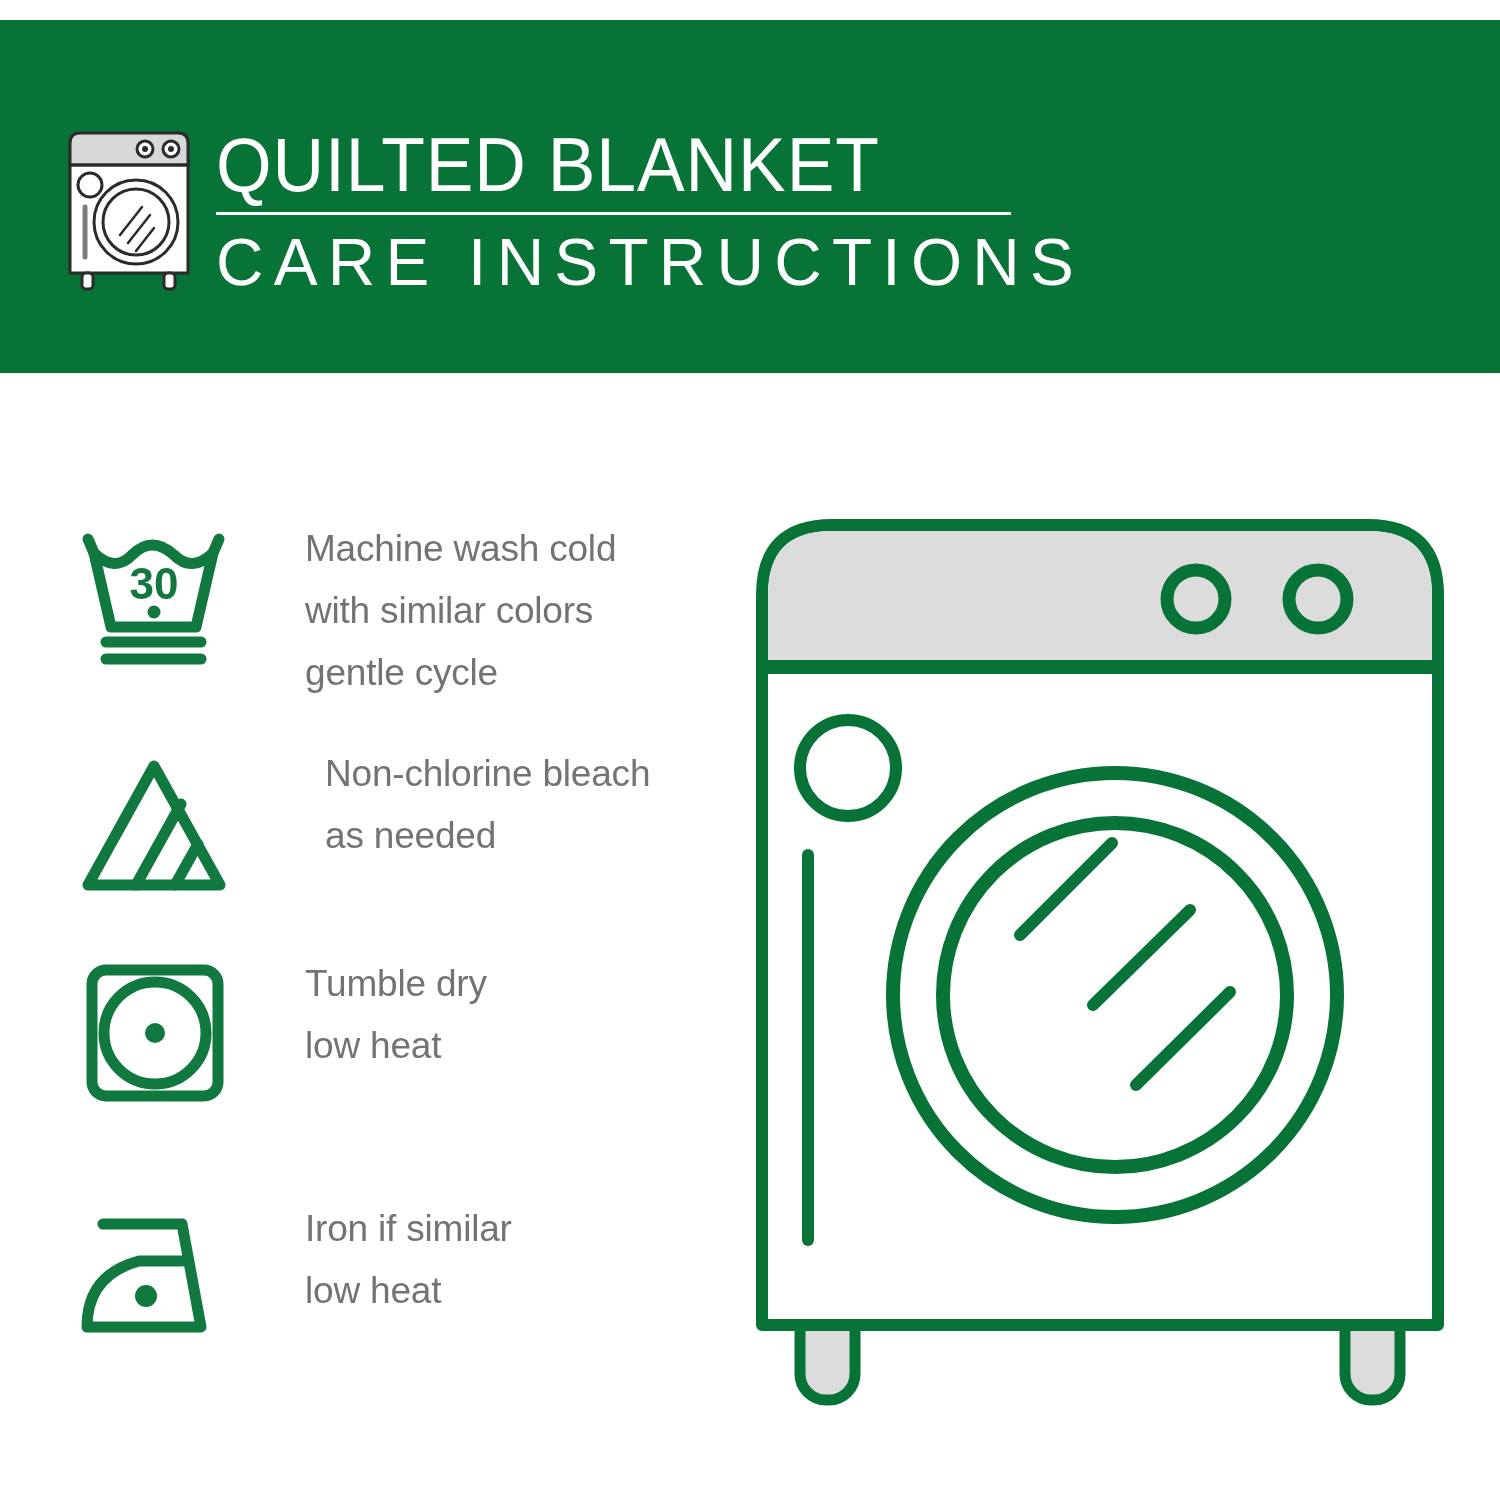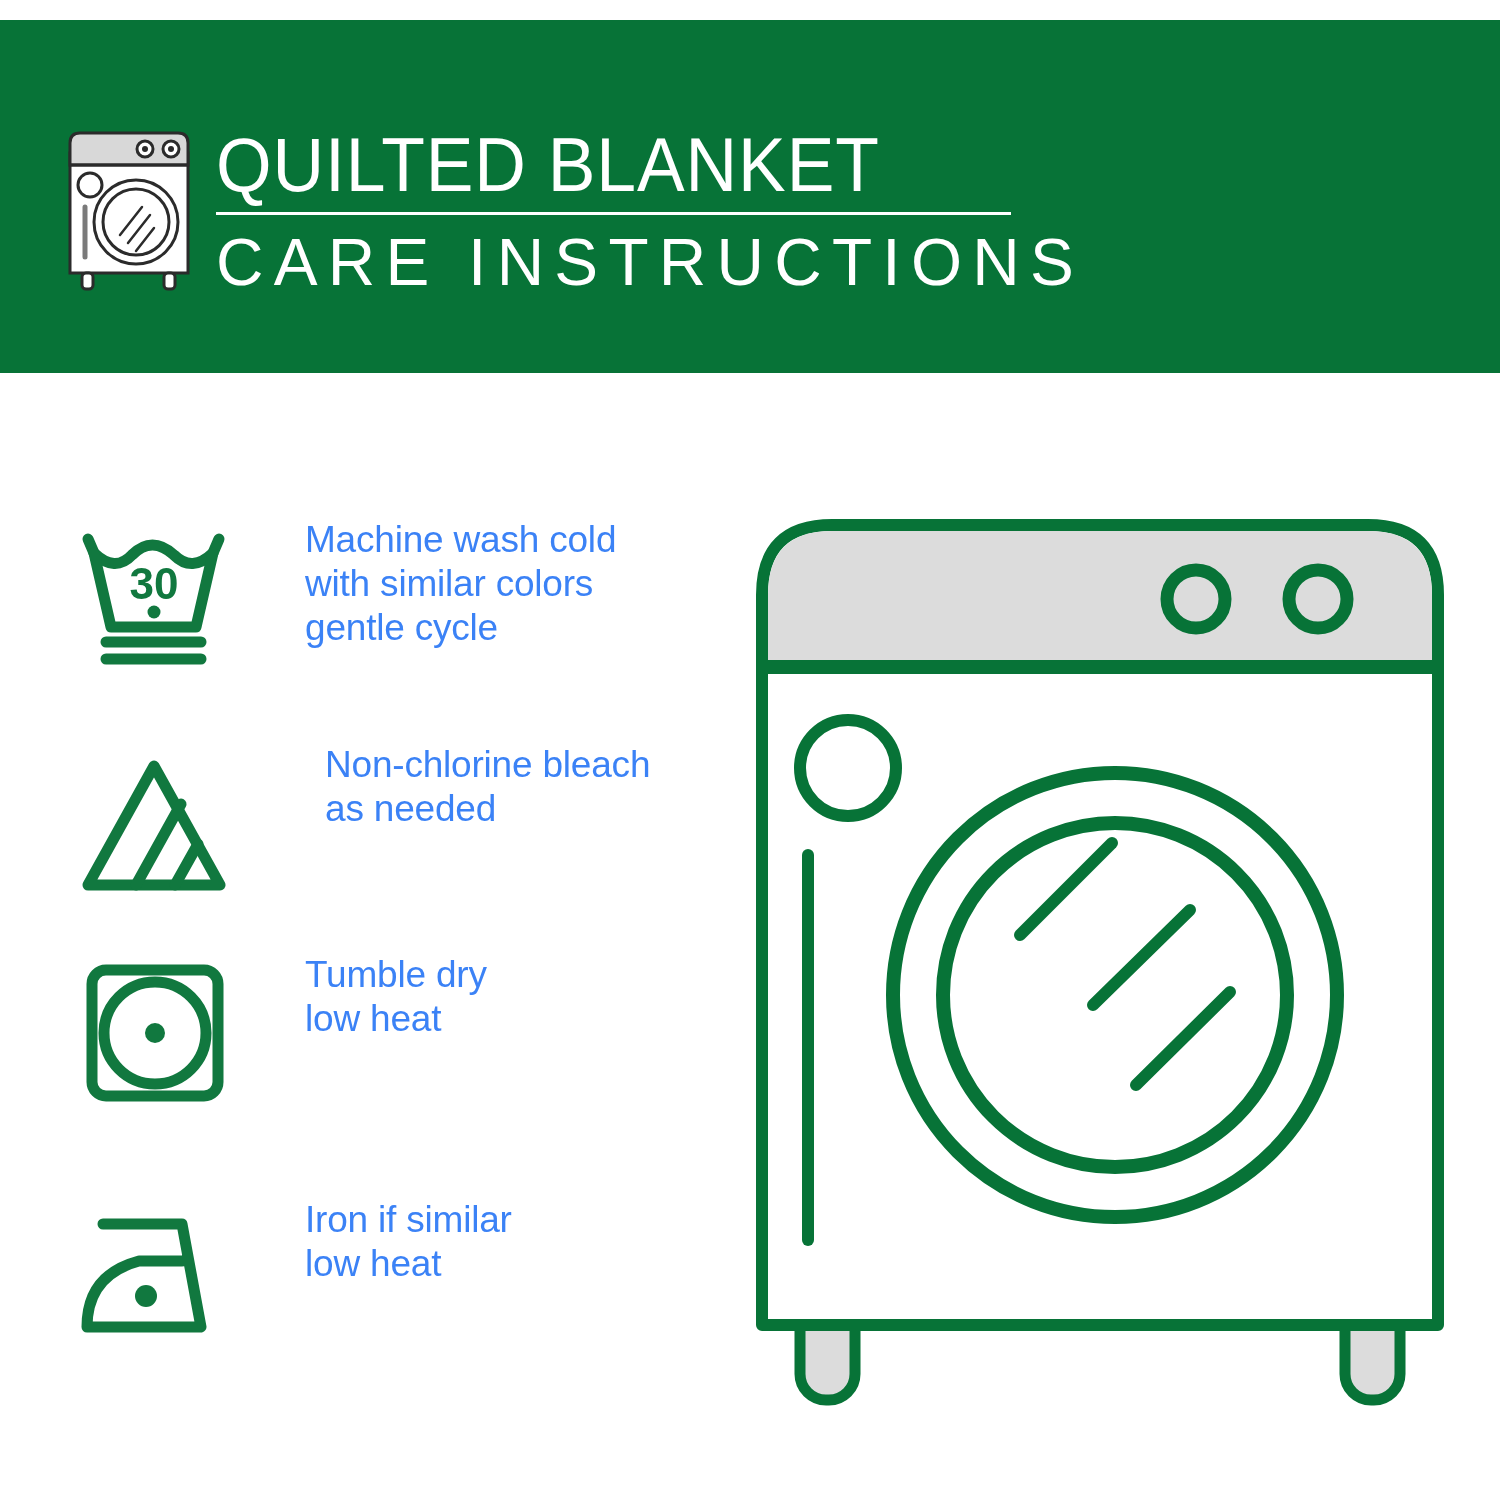--- a/index.html
+++ b/index.html
@@ -95,22 +95,22 @@
     width: 175px;
     flex: 0 0 175px;
     height: 160px;
     display: flex;
     align-items: center;
     justify-content: flex-start;
   }
   .care-text {
     margin-left: 60px;
     font-size: 37px;
-    line-height: 44px;
-    color: #3b82f6;
+    line-height: 62px;
+    color: #737373;
     letter-spacing: -0.2px;
     white-space: pre-line;
   }
 
   
   .washer-art {
     position: absolute;
     left: 740px;
     top: 495px;
     width: 720px;

